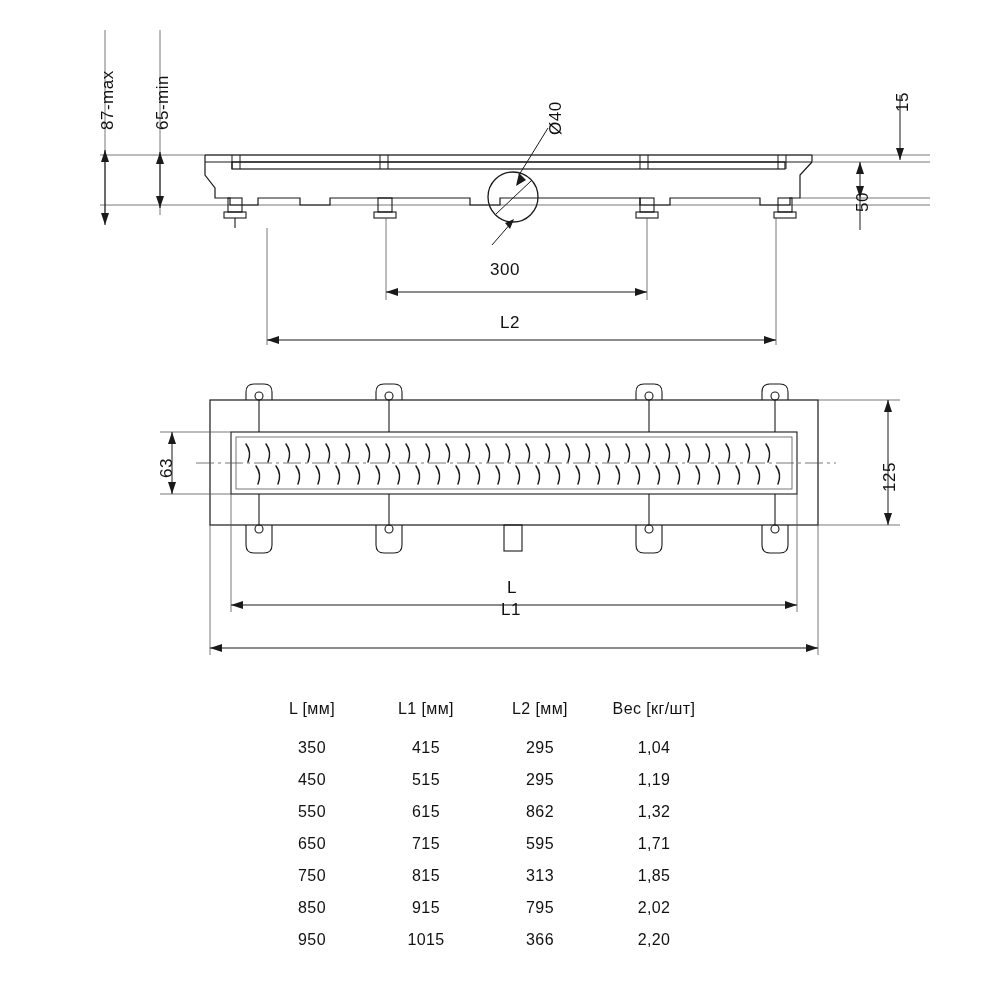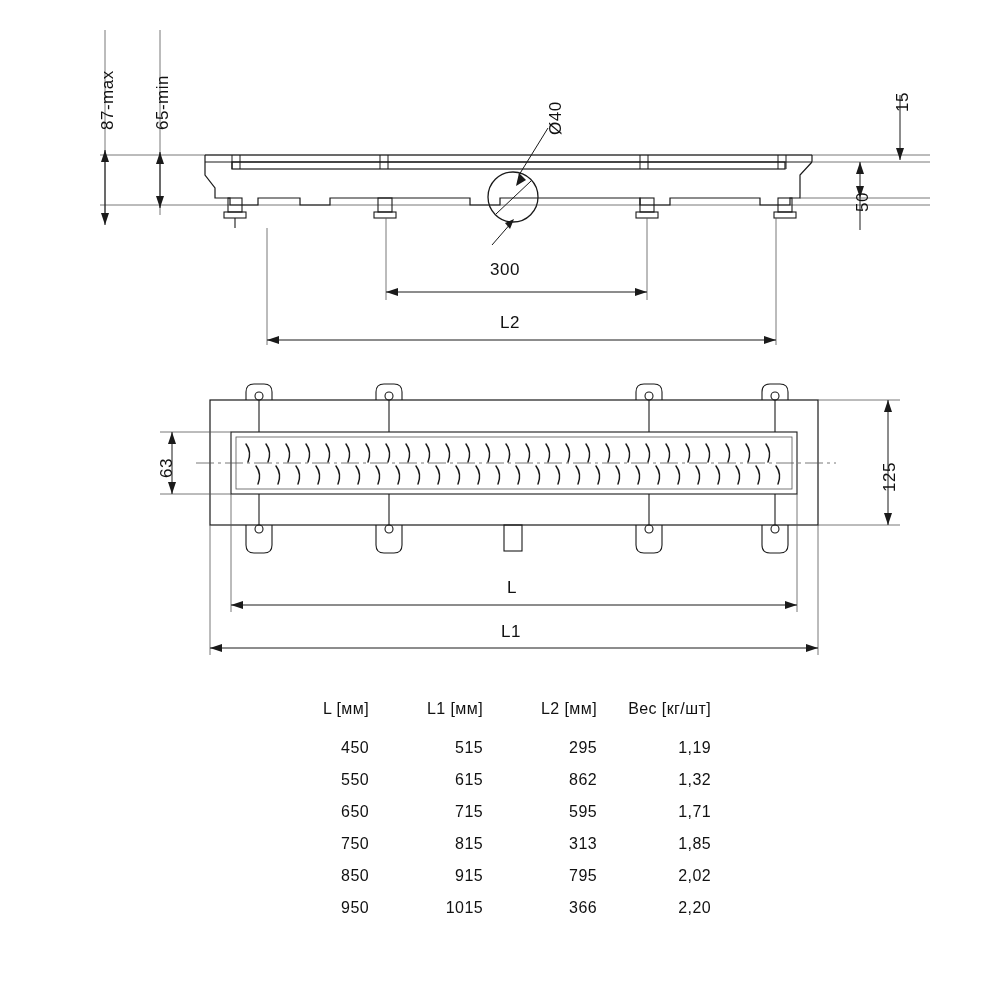--- a/index.html
+++ b/index.html
@@ -4,21 +4,21 @@
 <style>
   html,body{margin:0;padding:0;background:#ffffff;}
   body{width:1000px;height:1000px;position:relative;overflow:hidden;
        font-family:"Liberation Sans", sans-serif; color:#000;}
   #sheet{position:absolute;left:0;top:0;width:1000px;height:1000px;}
   svg.dwg{position:absolute;left:0;top:0;width:1000px;height:1000px;}
   .lbl{position:absolute;font-size:17px;letter-spacing:.5px;color:#111;white-space:nowrap;}
   .rot90{transform:rotate(-90deg);transform-origin:left top;}
   table.spec{position:absolute;left:255px;top:693px;border-collapse:collapse;}
   table.spec th, table.spec td{font-size:16px;font-weight:normal;color:#111;
-      padding:7px 0;text-align:right;width:114px;letter-spacing:.4px;}
+      padding:7px 0;text-align:center;width:114px;letter-spacing:.4px;}
   table.spec th{padding-bottom:14px;}
 </style>
 </head>
 <body>
 
 <div id="sheet">
 
   <svg class="dwg" viewBox="0 0 1000 1000">
     <g stroke="#1a1a1a" fill="none" stroke-width="1.1" shape-rendering="geometricPrecision">
 
@@ -264,33 +264,39 @@
   <div class="lbl rot90" style="left:153px; top:130px;">65-min</div>
   <div class="lbl rot90" style="left:546px; top:135px;">Ø40</div>
   <div class="lbl" style="left:490px; top:260px;">300</div>
   <div class="lbl" style="left:500px; top:313px;">L2</div>
   <div class="lbl rot90" style="left:893px; top:112px;">15</div>
   <div class="lbl rot90" style="left:853px; top:212px;">50</div>
 
   <div class="lbl rot90" style="left:157px; top:478px;">63</div>
   <div class="lbl rot90" style="left:880px; top:492px;">125</div>
   <div class="lbl" style="left:507px; top:578px;">L</div>
-  <div class="lbl" style="left:501px; top:622px;">L1</div>
+  <div class="lbl" style="left:501px; top:600px;">L1</div>
 
   <table class="spec">
     <thead>
       <tr>
         <th>L [мм]</th>
         <th>L1 [мм]</th>
         <th>L2 [мм]</th>
         <th>Вес [кг/шт]</th>
       </tr>
     </thead>
     <tbody>
       <tr>
+        <td>350</td>
+        <td>415</td>
+        <td>295</td>
+        <td>1,04</td>
+      </tr>
+      <tr>
         <td>450</td>
         <td>515</td>
         <td>295</td>
         <td>1,19</td>
       </tr>
       <tr>
         <td>550</td>
         <td>615</td>
         <td>862</td>
         <td>1,32</td>

